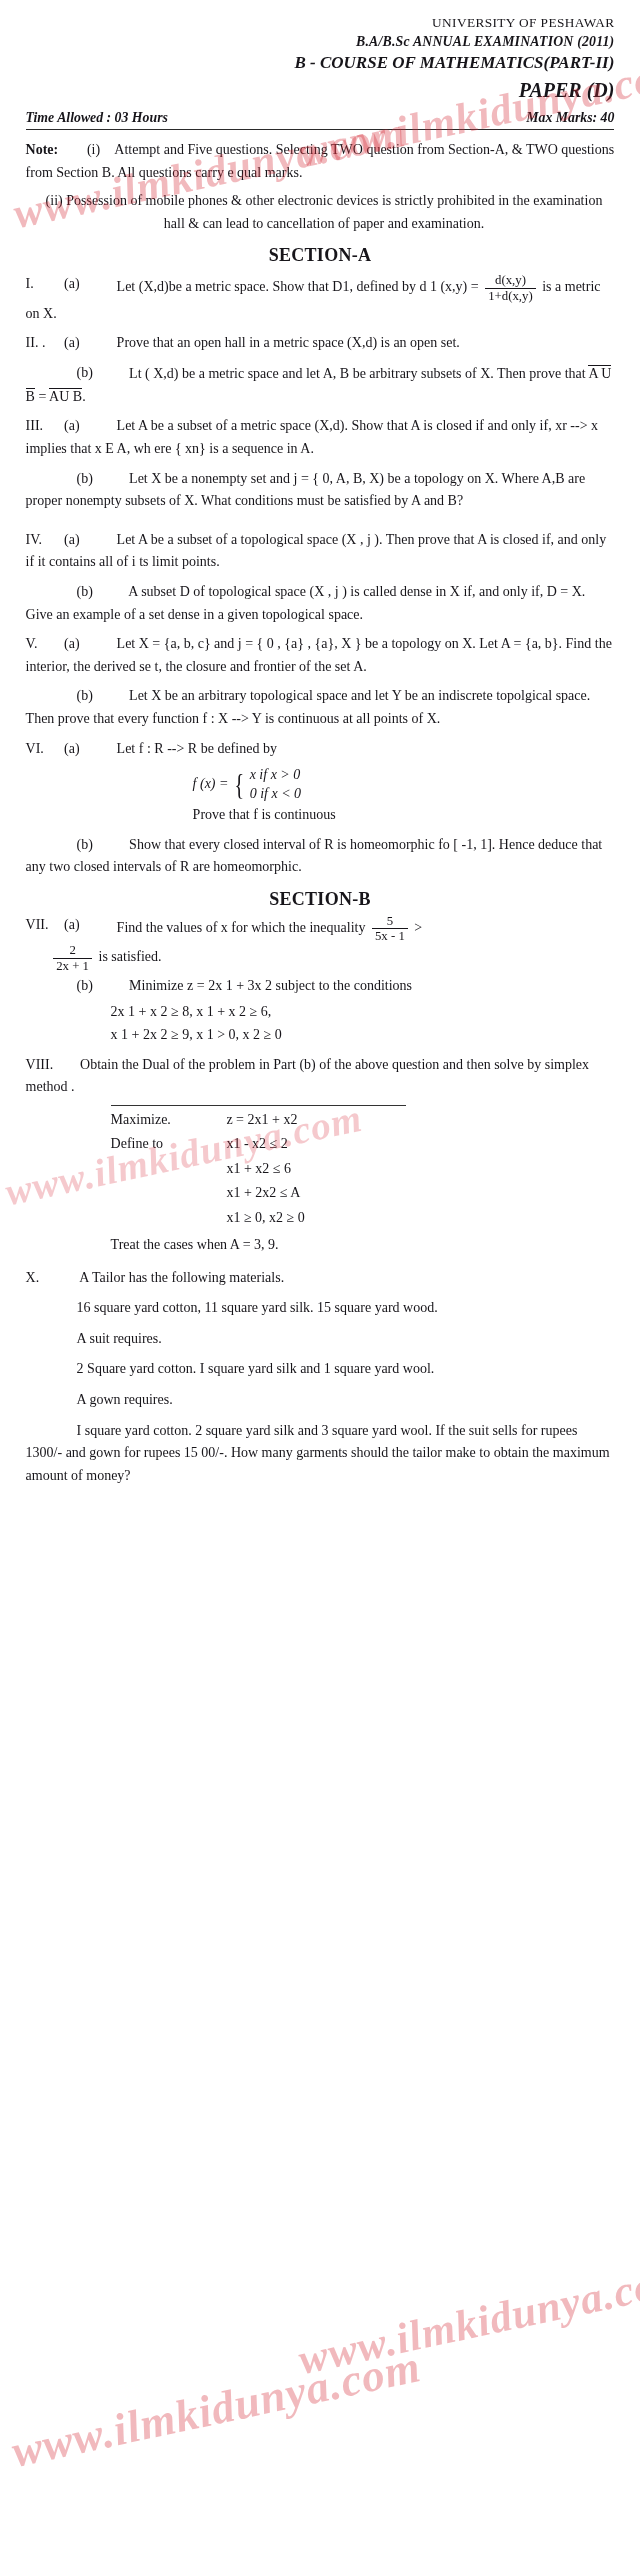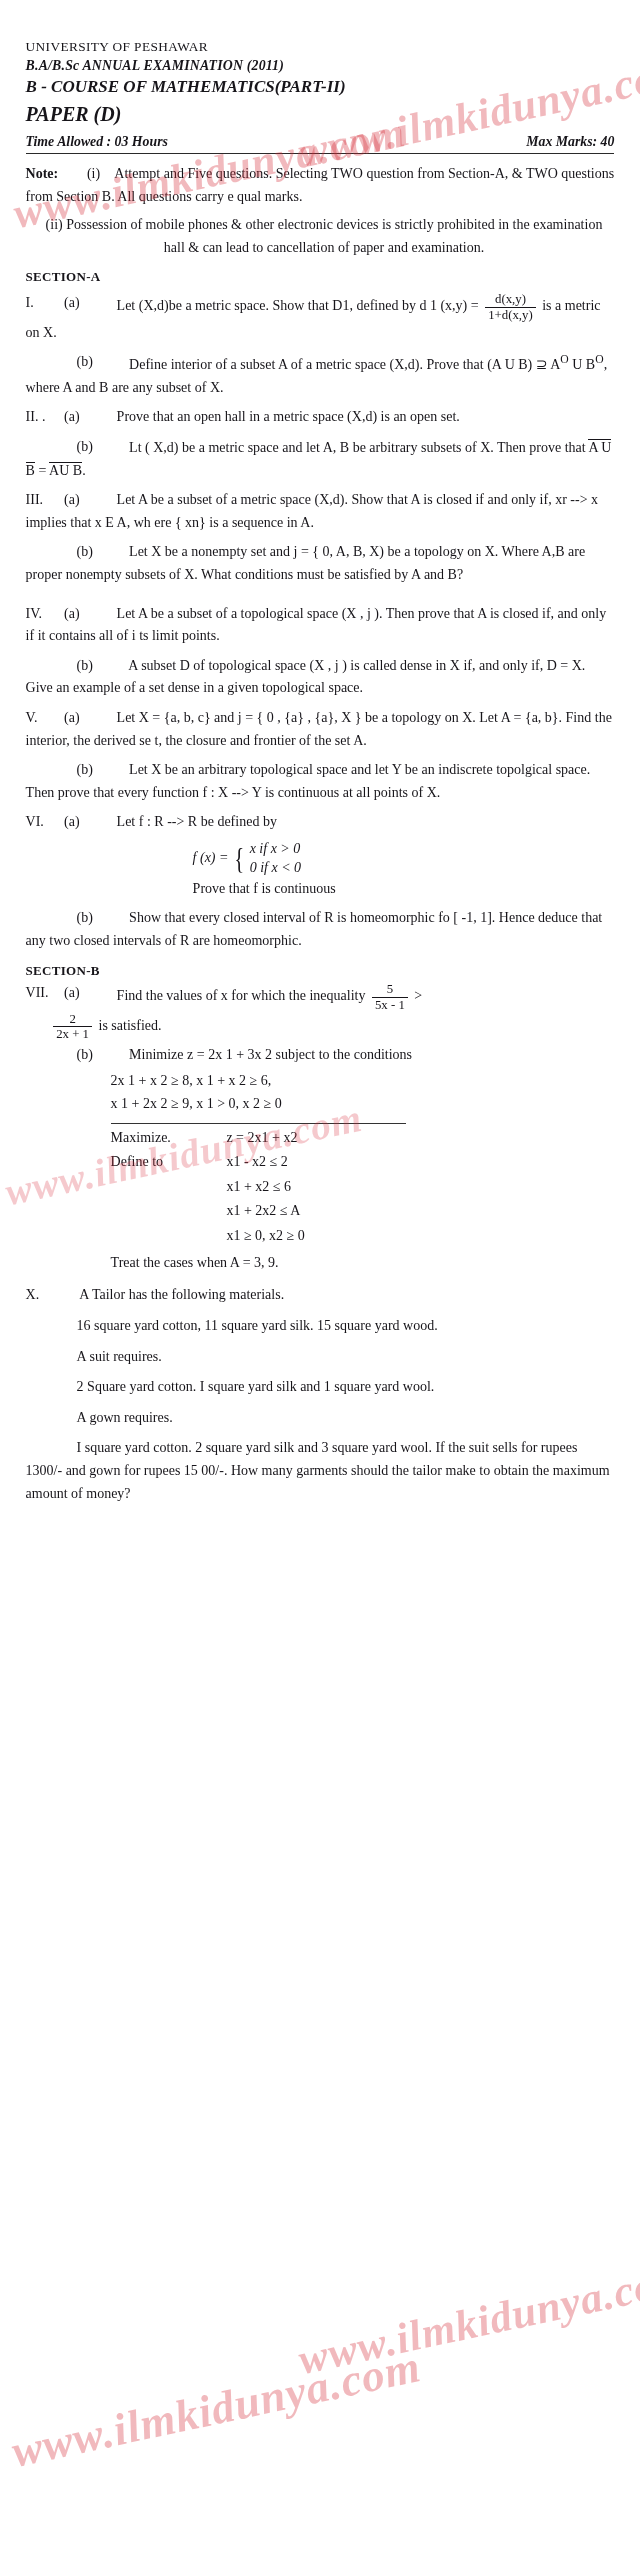--- a/index.html
+++ b/index.html
@@ -29,41 +29,41 @@
     letter-spacing:1px;
     z-index:5;
   }
   .wm1{ top:87px; left:295px; font-size:43px; transform:rotate(-12deg); }
   .wm2{ top:148px; left:9.8px; font-size:43px; transform:rotate(-12deg); }
   .wm3{ top:1132px; left:2px; font-size:39px; transform:rotate(-12deg); color:rgba(214,41,56,0.25);}
   .wm4{ top:2294px; left:295px; font-size:43px; transform:rotate(-12deg); }
   .wm5{ top:2383px; left:7.9px; font-size:45px; transform:rotate(-12deg); }
 
   
-  .hdr{ text-align:left; line-height:1.38;margin-top:24px; }
+  .hdr{ text-align:right; line-height:1.38; }
   .hdr .l1{ font-size:13.3px; letter-spacing:0.4px; }
   .hdr .l2{ font-size:13.8px; font-weight:bold; font-style:italic; letter-spacing:0.2px;}
   .hdr .l3{ font-size:17px; font-weight:bold; font-style:italic; }
   .hdr .l4{ font-size:20px; font-weight:bold; font-style:italic; margin-top:2px;}
 
   .metarow{
     display:flex; justify-content:space-between; align-items:baseline;
     margin-top:5.9px; font-size:13.8px; font-style:italic; font-weight:bold;
     border-bottom:1px solid #2a2a2a; padding-bottom:3px;
   }
   .metarow .left{ font-style:italic; }
   .metarow .right{ font-style:italic; }
 
   
   p, .ln{ font-size:14px; line-height:1.62; margin:0; }
   .note{ margin-top:8.9px; }
   .q{ display:inline-block; width:35px; vertical-align:top;}
   .sub{ display:inline-block; width:49px; vertical-align:top;}
   .blk{ margin-top:6.9px; }
-  .section{ font-weight:bold; font-size:13px; margin:9.8px 0 3.9px 0; letter-spacing:0.3px;}
+  .section{ text-align:center; font-weight:bold; font-size:18px; margin:9.8px 0 3.9px 0; letter-spacing:0.3px;}
   .center-ind{ text-align:center;margin-left:8px; }
   .ind2{ padding-left:85px; }
   .frac{
     display:inline-block; text-align:center; vertical-align:middle;
     font-size:12.8px; line-height:1.12; margin:0 3px;
   }
   .frac .num{ display:block; border-bottom:1px solid #17151a; padding:0 3px;}
   .frac .den{ display:block; padding:0 3px;}
   .ovl{ border-top:1px solid #17151a; padding-top:0px; }
   .brace{
@@ -120,24 +120,20 @@
     <p class="ln">
       <span class="q">I.</span>
       <span class="sub">(a)</span>
       <span>Let (X,d)be a metric space. Show that D1, defined by d 1 (x,y) =</span>
       <span class="frac">
         <span class="num">d(x,y)</span>
         <span class="den">1+d(x,y)</span>
       </span>
       <span>is a metric on X.</span>
     </p>
-    <p class="ln blk">
-      <span class="sub" style="margin-left:51px">(b)</span>
-      <span>Define interior of a subset A of a metric space (X,d). Prove that (A U B) ⊇ A</span><sup>O</sup><span> U B</span><sup>O</sup><span>, where A and B are any subset of X.</span>
-    </p>
   </div>
 
   <div class="blk">
     <p class="ln">
       <span class="q">II. .</span>
       <span class="sub">(a)</span>
       <span>Prove that an open hall in a metric space (X,d) is an open set.</span>
     </p>
     <p class="ln blk">
       <span class="sub" style="margin-left:51px">(b)</span>
@@ -227,20 +223,24 @@
     </p>
     <p class="ln" style="margin-top:2px">
       <span class="sub" style="margin-left:51px">(b)</span>
       <span>Minimize z = 2x 1 + 3x 2 subject to the conditions</span>
     </p>
     <p class="ln ind2" style="margin-top:3.9px">2x 1 + x 2 ≥ 8,        x 1 + x 2 ≥ 6,</p>
     <p class="ln ind2">x 1 + 2x 2 ≥ 9,        x 1 &gt; 0, x 2 ≥ 0</p>
   </div>
 
   <div class="blk">
+    <p class="ln">
+      <span class="q" style="width:51px">VIII.</span>
+      <span>Obtain the Dual of the problem in Part (b) of the above question and then solve by simplex method .</span>
+    </p>
     <hr class="hrule">
     <div class="lpbox">
       <div class="lp-row">
         <span class="lp-label">Maximize.</span>
         <span>z = 2x1 + x2</span>
       </div>
       <div class="lp-row">
         <span class="lp-label">Define to</span>
         <span>x1 - x2 ≤ 2</span>
       </div>

